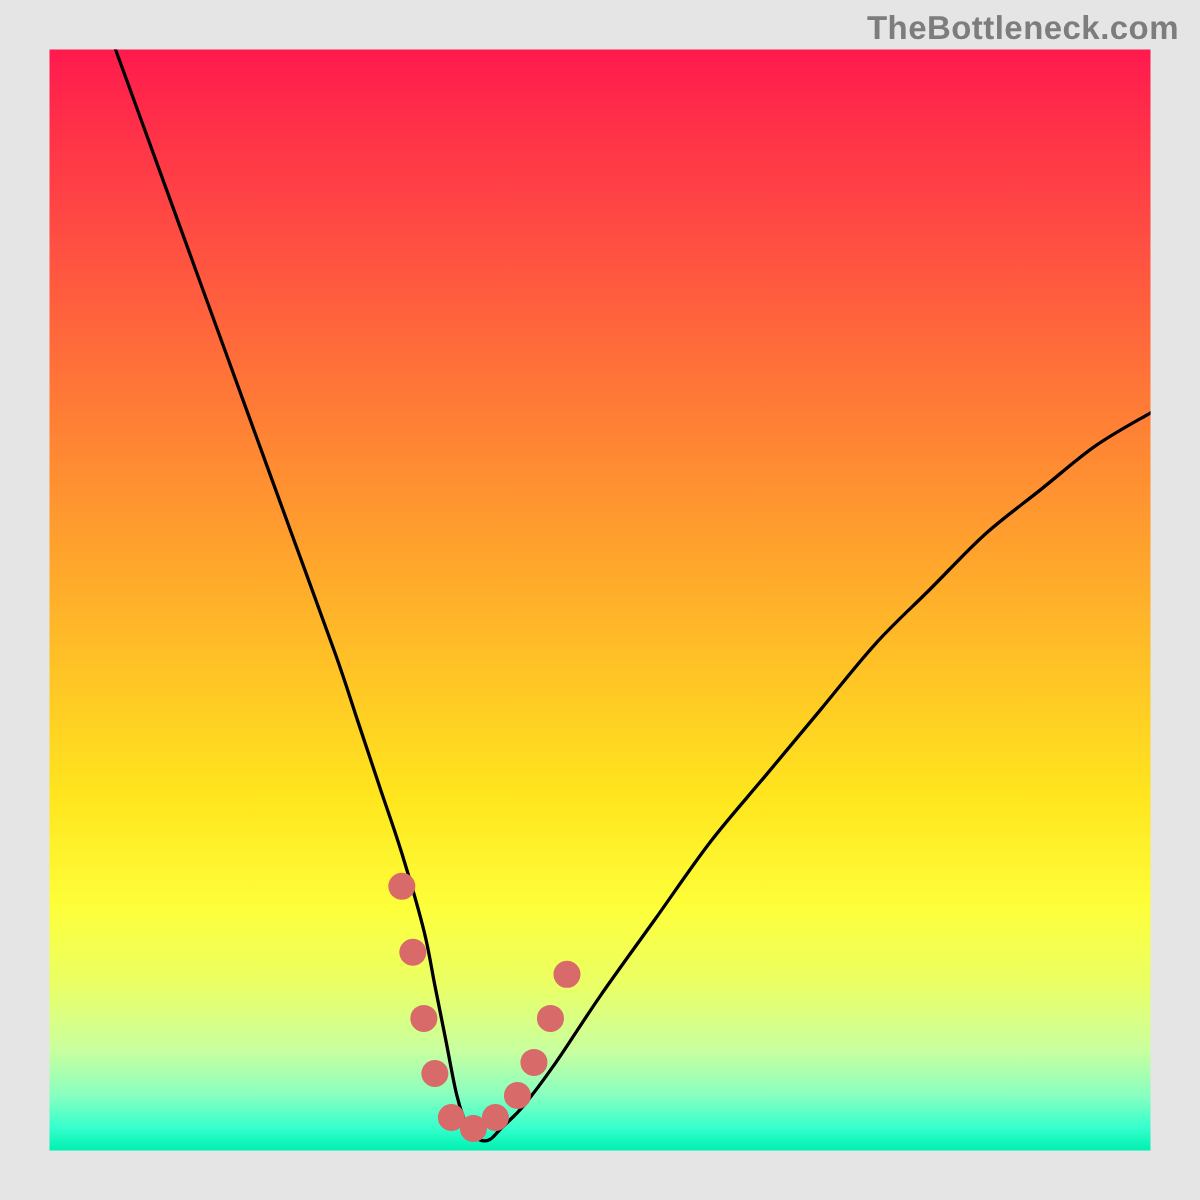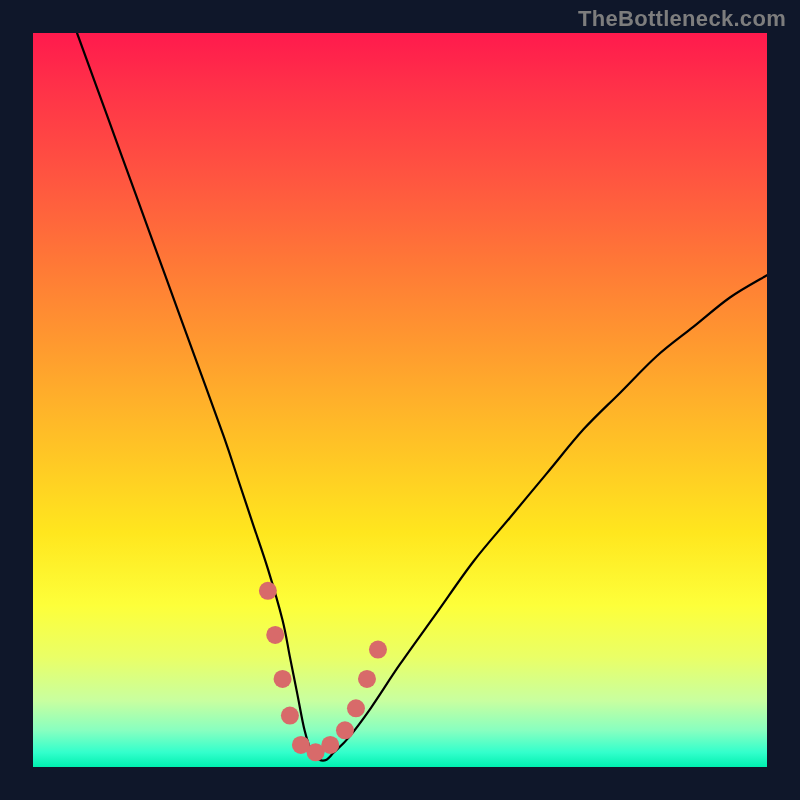--- a/index.html
+++ b/index.html
@@ -10,21 +10,21 @@
     background: #000;
     overflow: hidden;
     font-family: Arial, Helvetica, sans-serif;
   }
   .frame {
     position: absolute;
     left: 0;
     top: 0;
     width: 800px;
     height: 800px;
-    background: #0f172a;
+    background: #e5e5e5;
   }
   .plot {
     position: absolute;
     left: 33px;
     top: 33px;
     width: 734px;
     height: 734px;
     background: linear-gradient(
       to bottom,
       #ff1a4d 0%,

